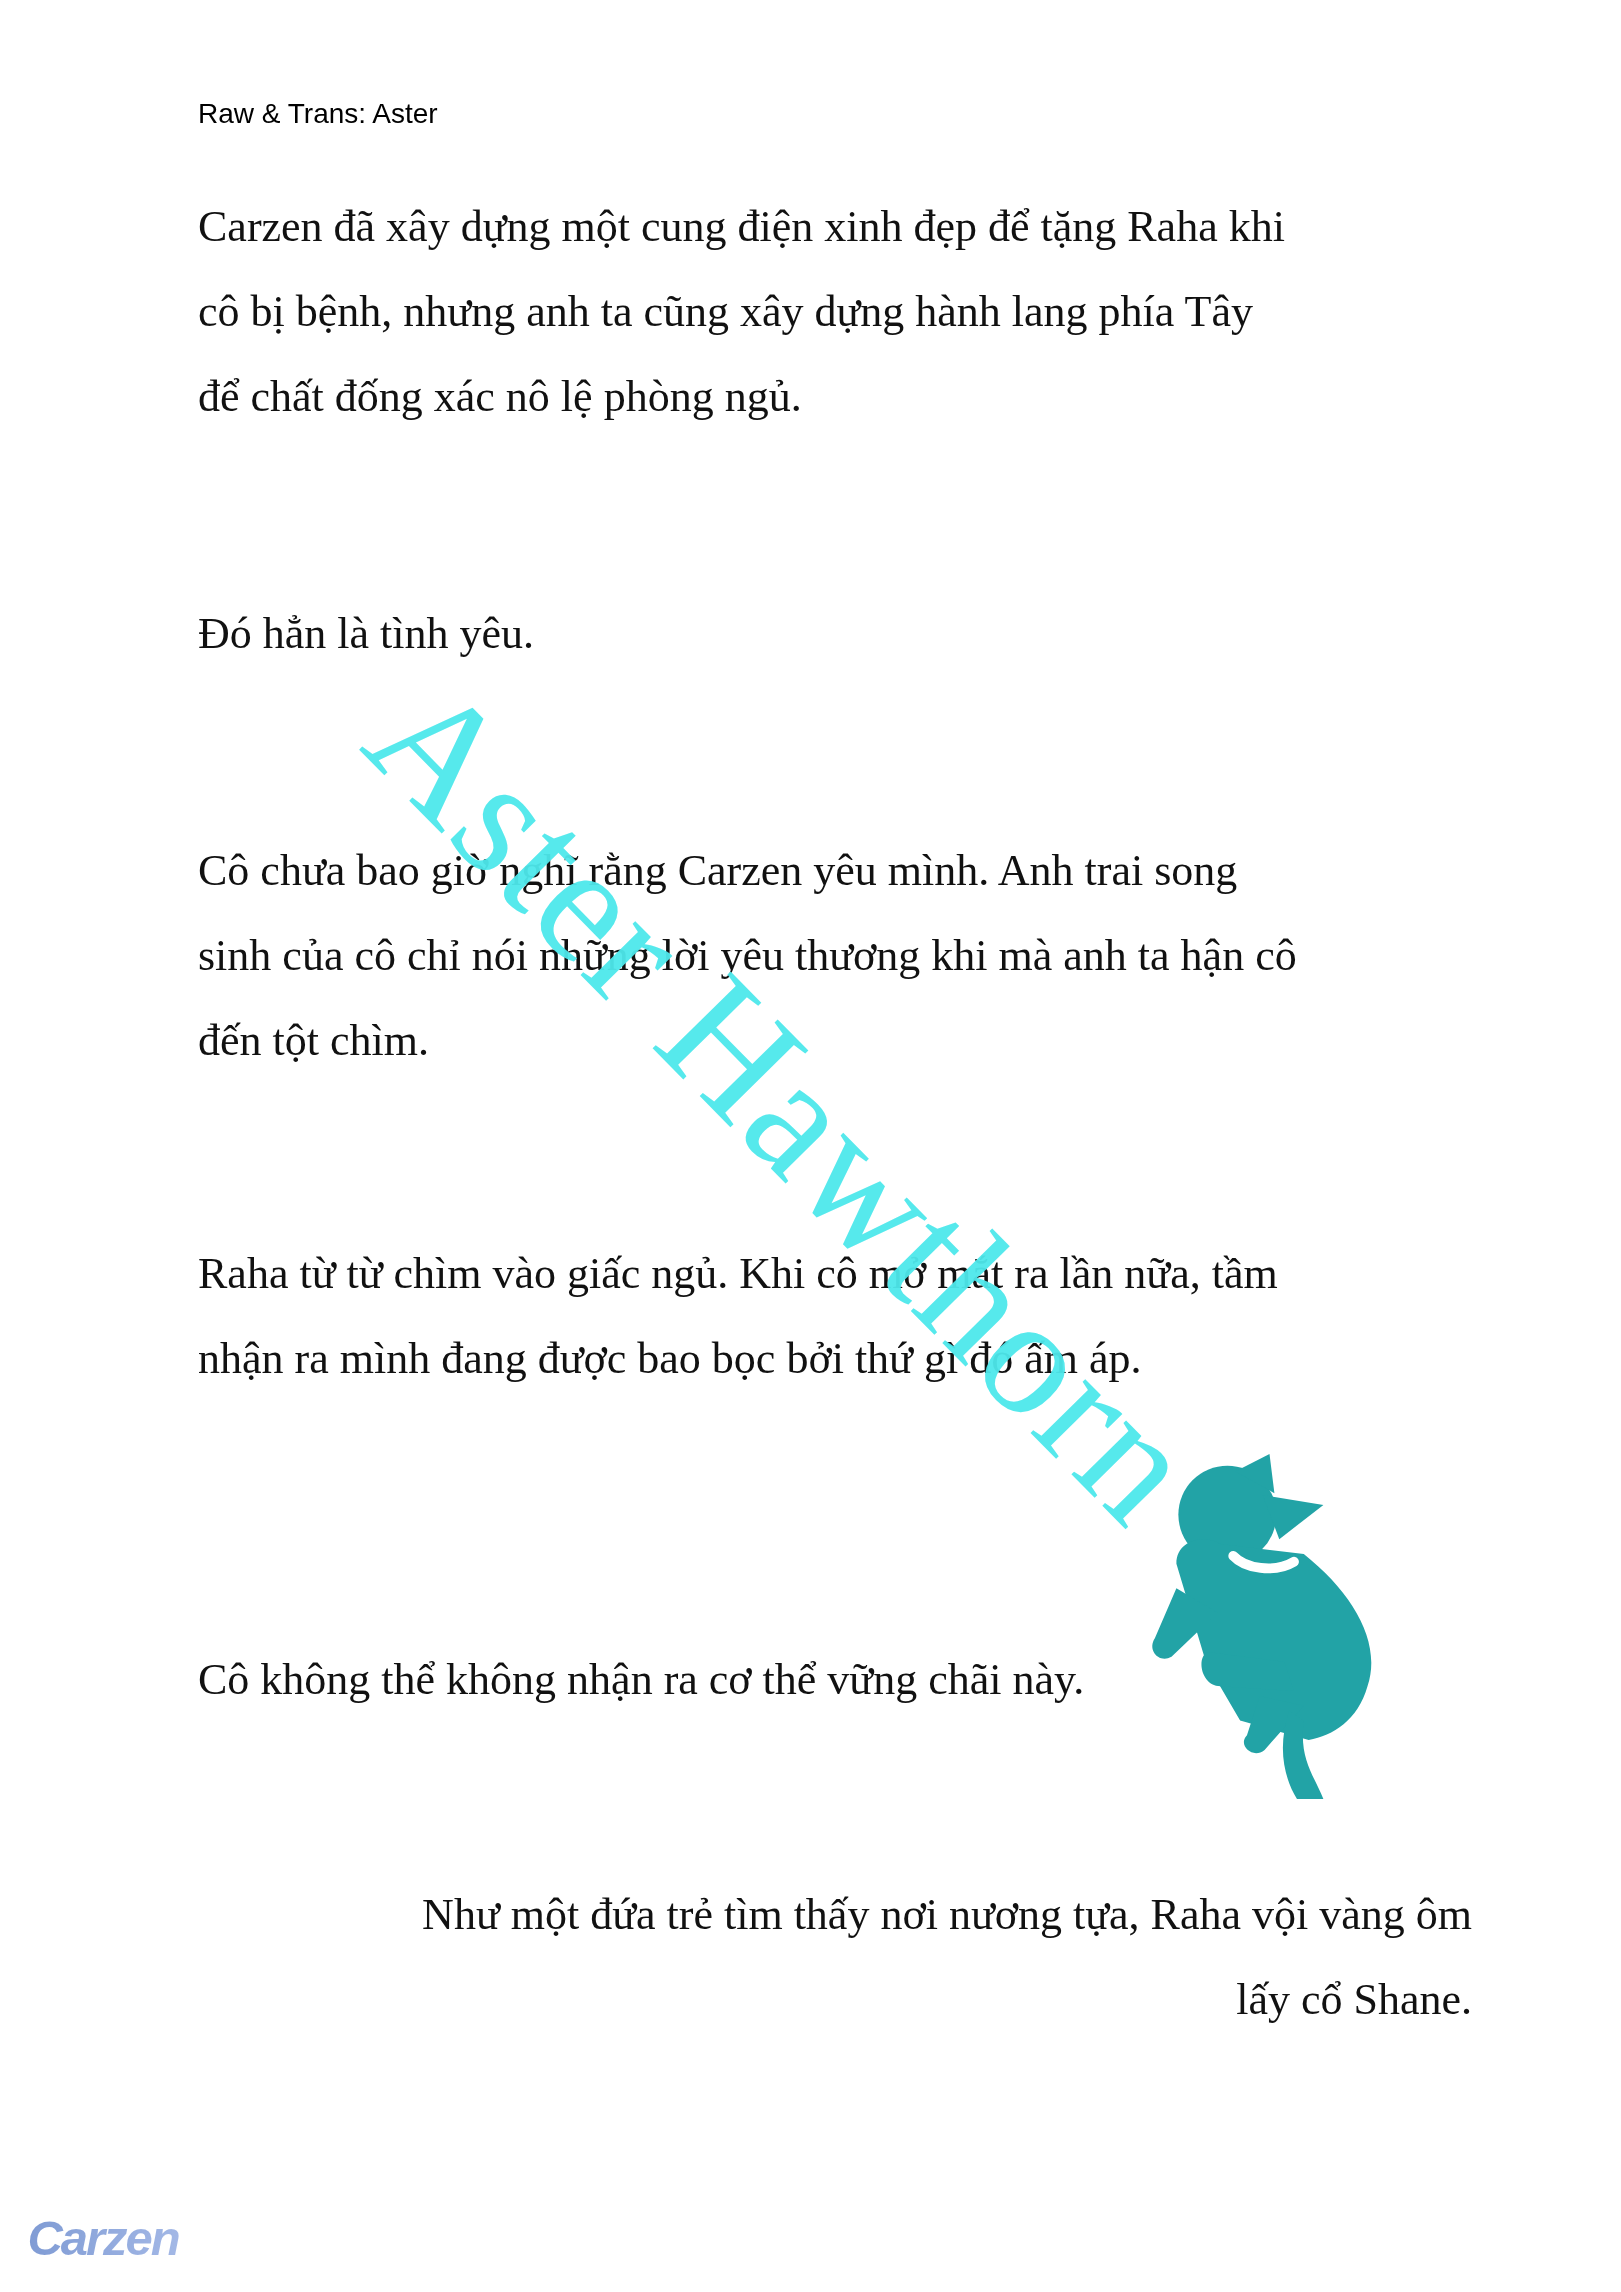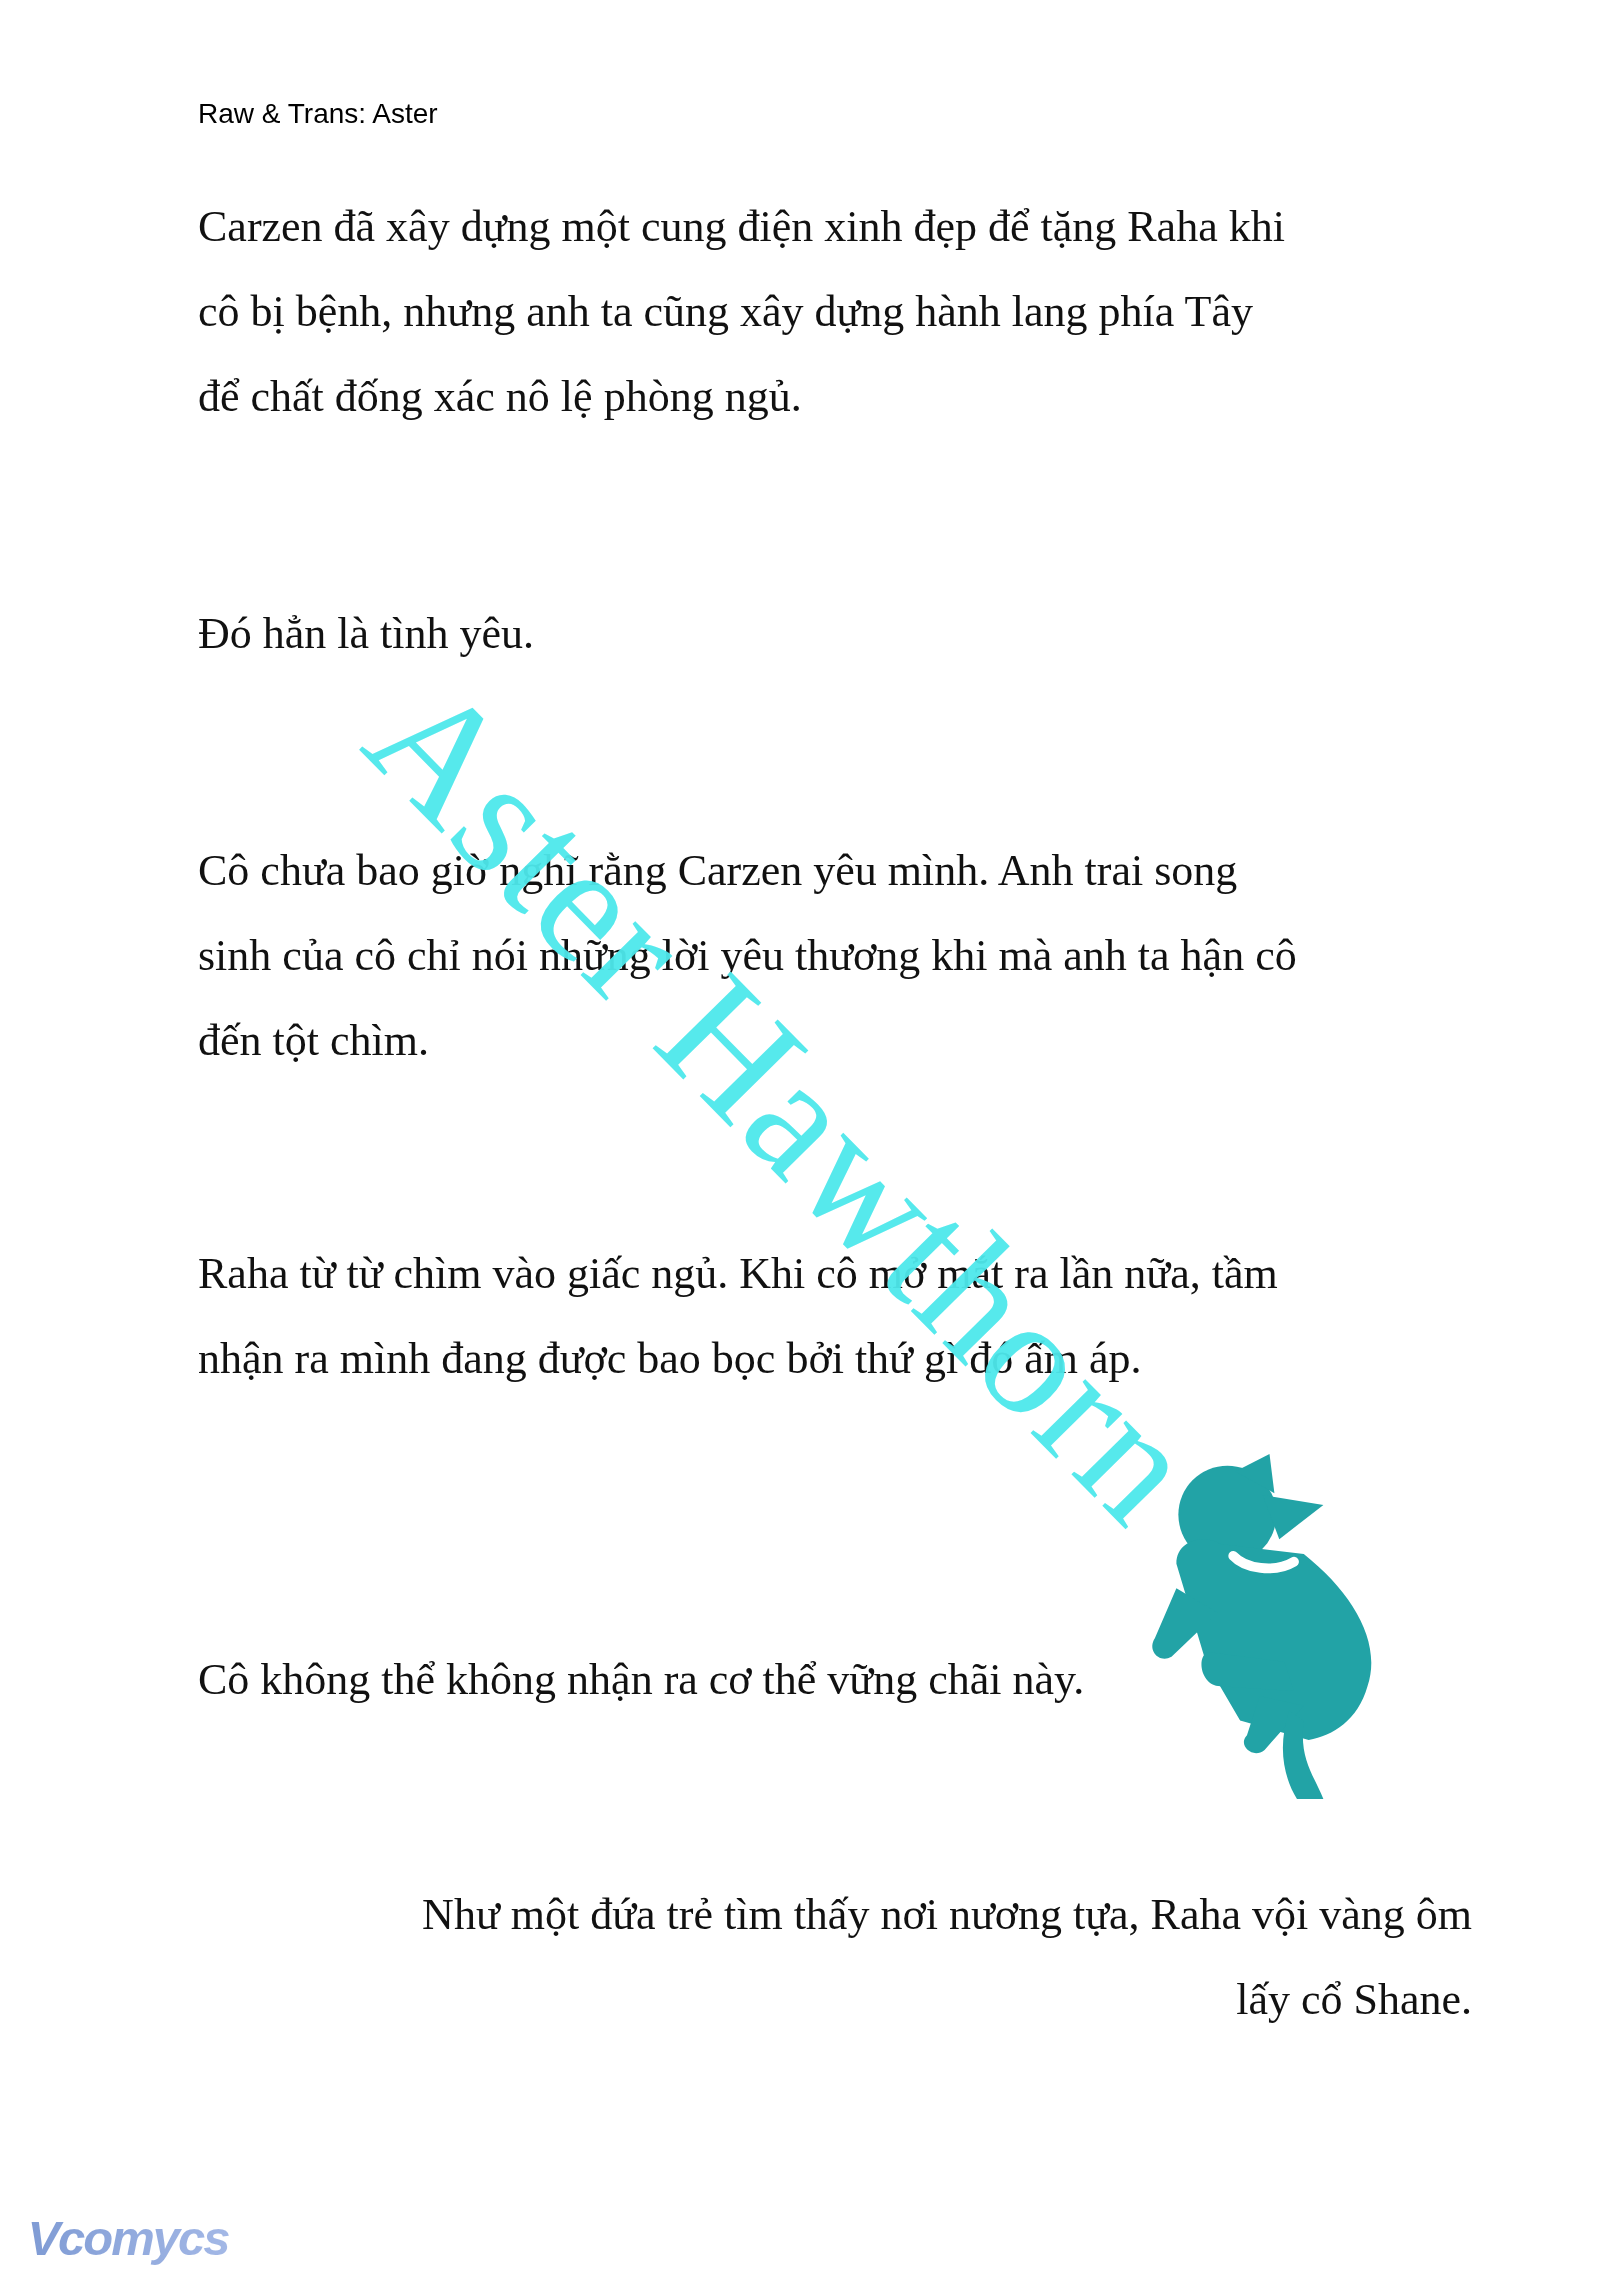--- a/index.html
+++ b/index.html
@@ -131,15 +131,15 @@
 
     <path d="M115,255 L160,265 L120,310 C108,320 92,305 102,295 Z"></path>
 
     <path d="M160,280 C155,320 170,335 180,360 C185,372 170,380 160,370 C140,345 132,310 145,270 Z"></path>
   </g>
 
   <path d="M88,112 C100,125 130,130 150,118" stroke="#ffffff" stroke-width="10" fill="none" stroke-linecap="round"></path>
 </svg>
 
 <div class="footer-logo">
-  <span class="footer-logo-text">Vcomycs</span>
+  <span class="footer-logo-text">Carzen</span>
 </div>
 
 
 </body></html>

